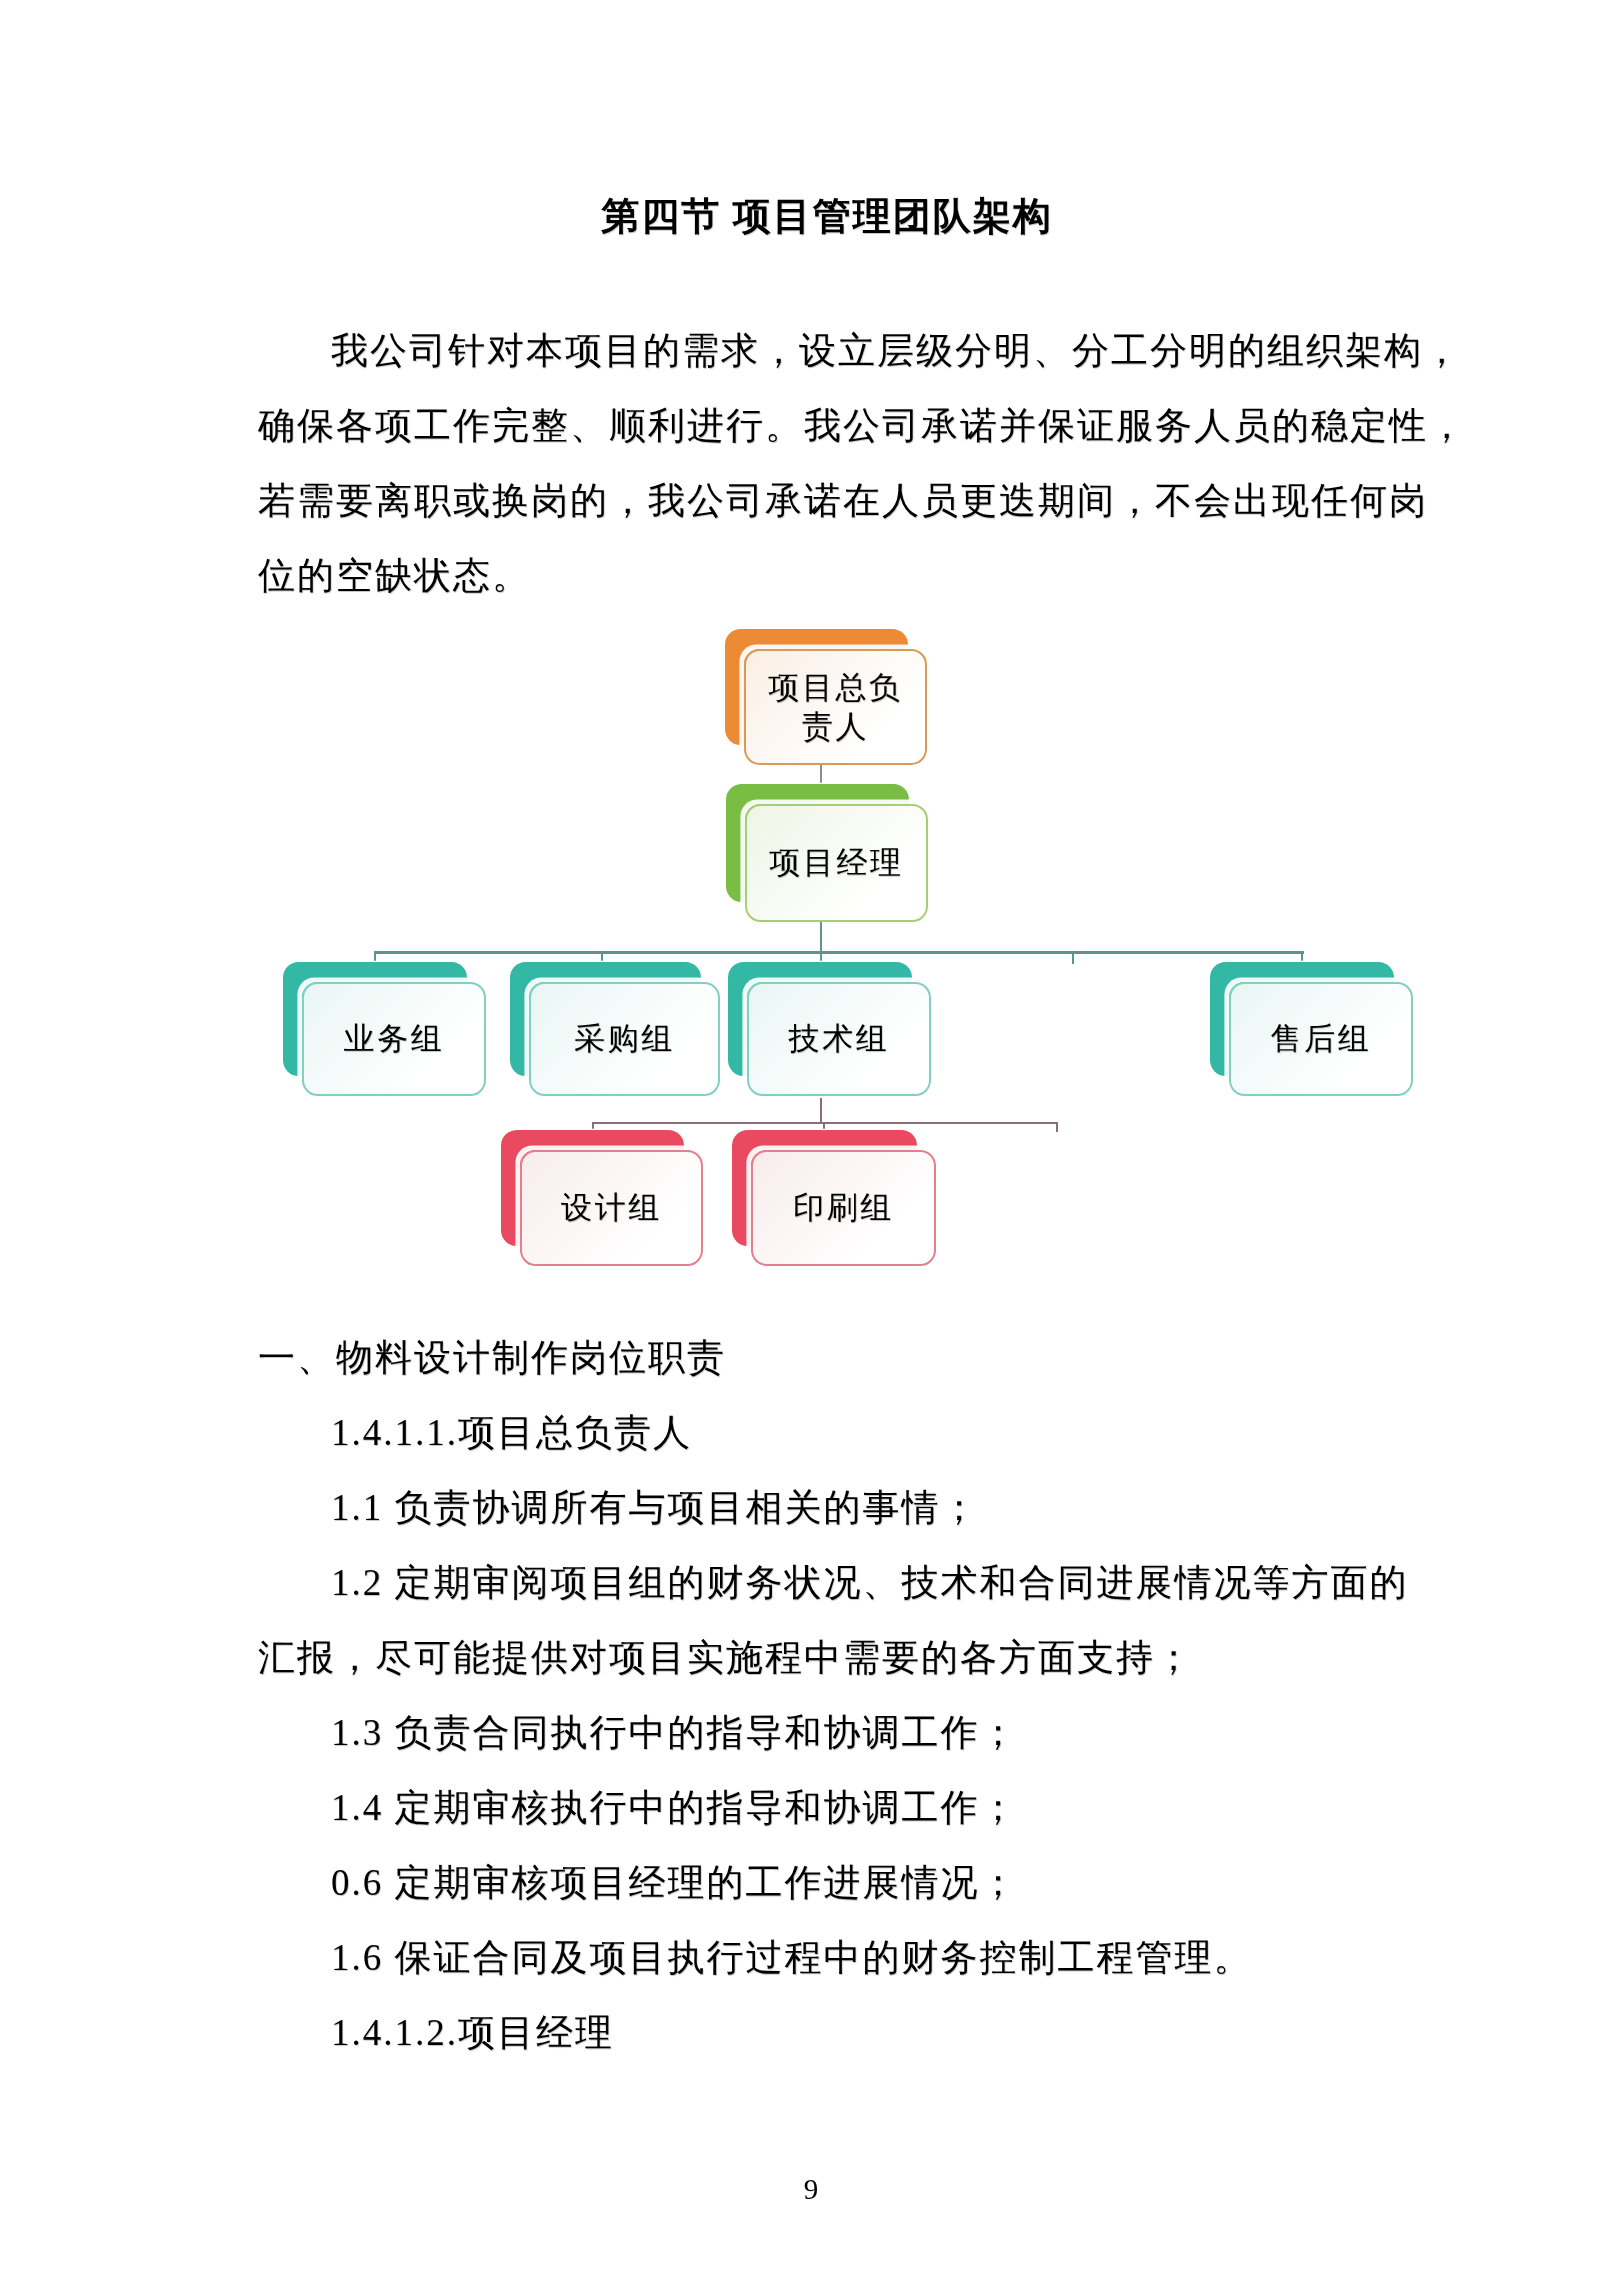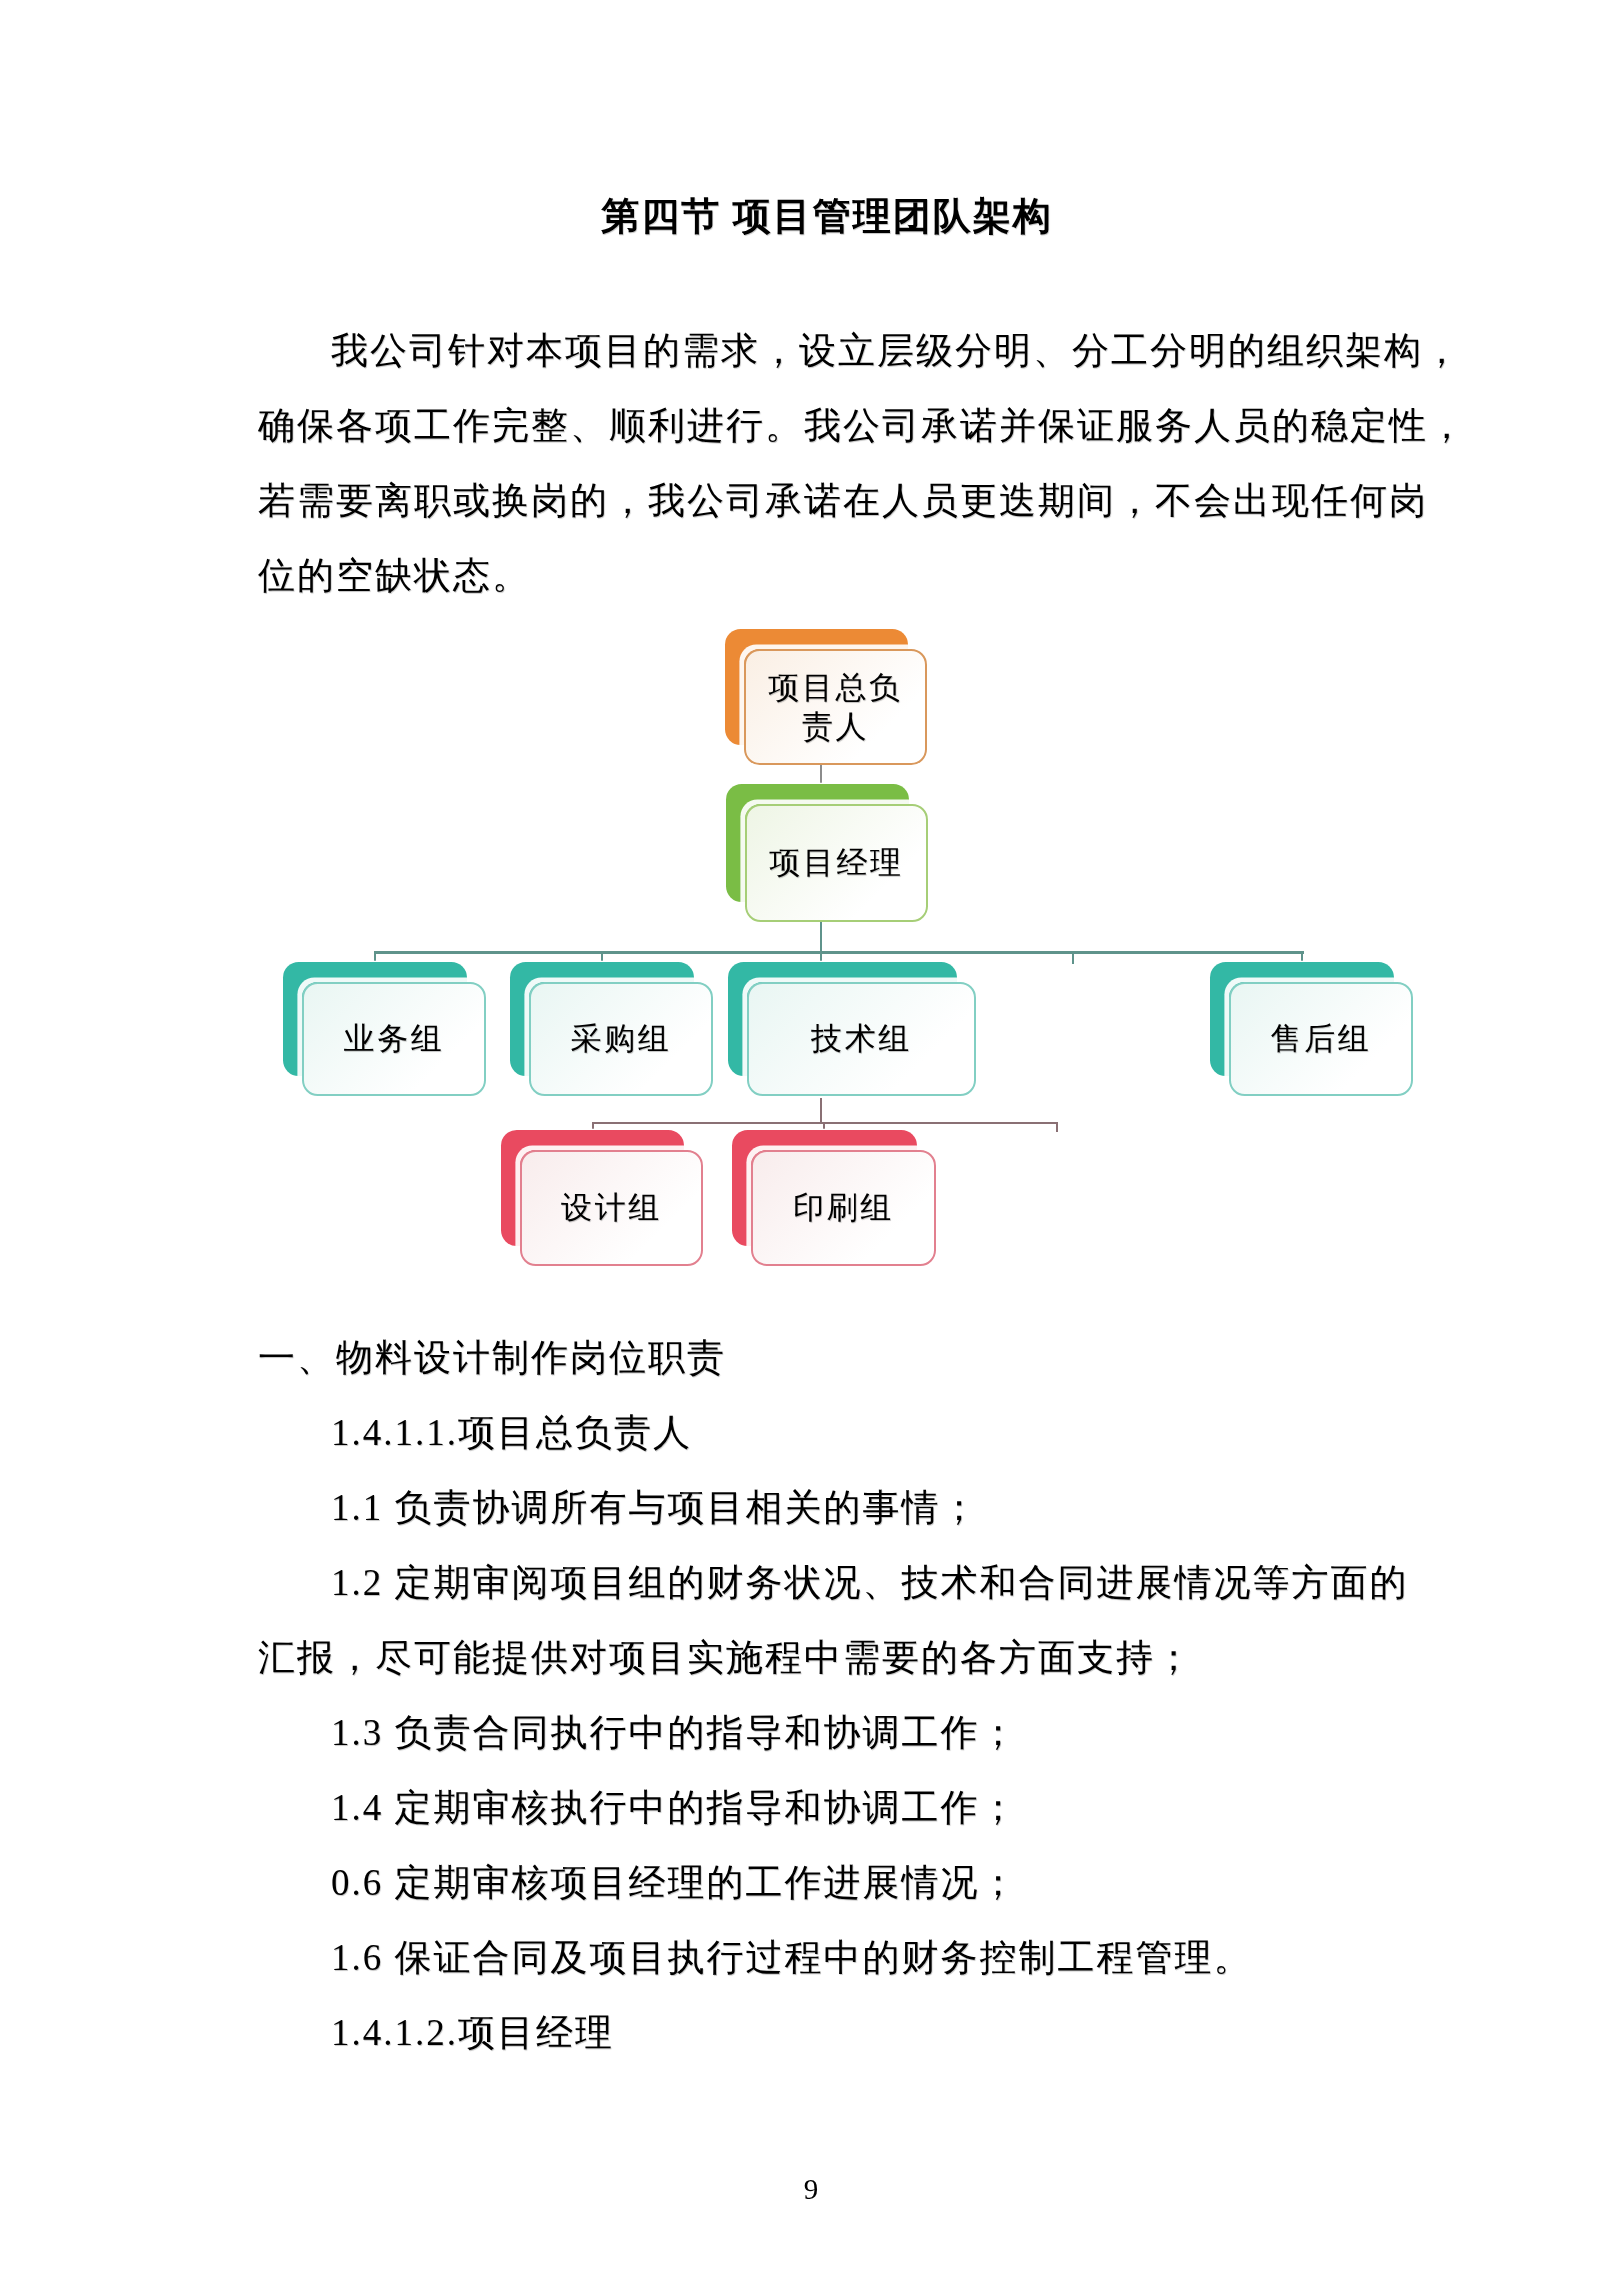--- a/index.html
+++ b/index.html
@@ -104,28 +104,28 @@
         </div>
     </div>
 
     <div class="obox teal" style="left:283px;top:958px;width:184px;height:114px;">
       <div class="back"></div>
       <div class="front doc-text">
           <span>业务组</span>
         </div>
     </div>
 
-    <div class="obox teal" style="left:510px;top:958px;width:184px;height:114px;">
+    <div class="obox teal" style="left:510px;top:958px;width:184px;height:114px;padding-left:7px;">
       <div class="back"></div>
       <div class="front doc-text">
           <span>采购组</span>
         </div>
     </div>
 
-    <div class="obox teal" style="left:728px;top:958px;width:184px;height:114px;padding-left:45px;">
+    <div class="obox teal" style="left:728px;top:958px;width:184px;height:114px;">
       <div class="back"></div>
       <div class="front doc-text">
           <span>技术组</span>
         </div>
     </div>
 
 
     <div class="obox teal" style="left:1210px;top:958px;width:184px;height:114px;">
       <div class="back"></div>
       <div class="front doc-text">

